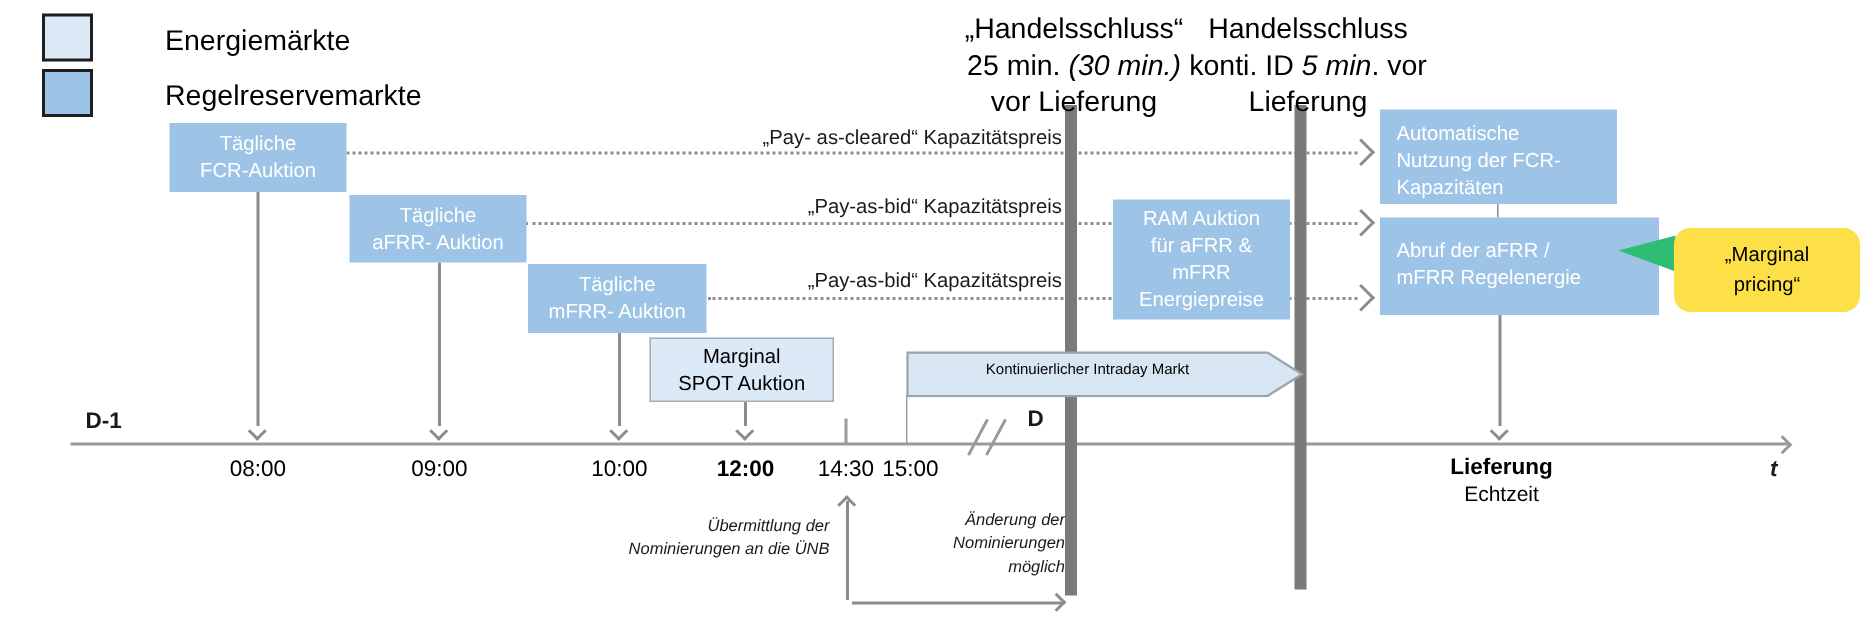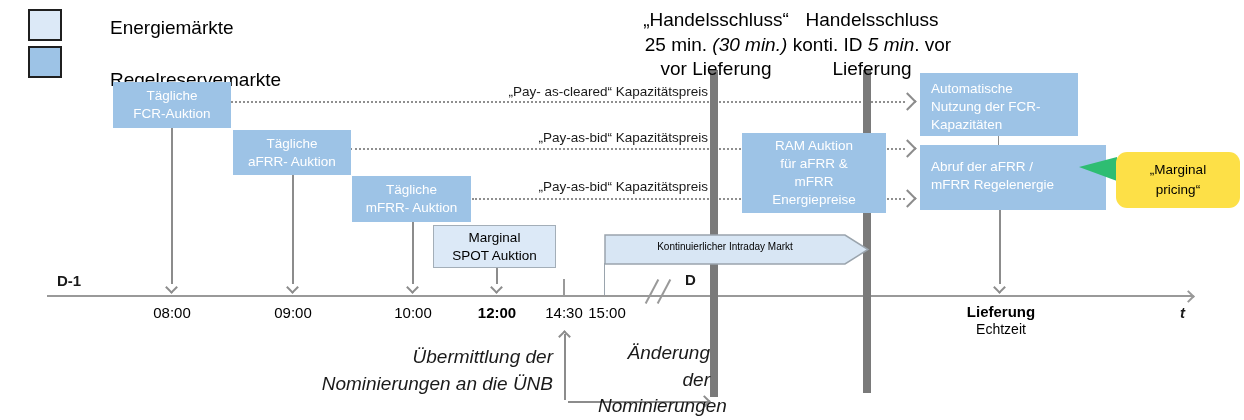--- a/index.html
+++ b/index.html
@@ -38,21 +38,21 @@
   .chev.up    { transform: rotate(-45deg); }
   
   .dbar { width: 8px; background: #7A7A7A; z-index: 2; }
   .dlabel { font-size: 19px; line-height: 1.3; text-align: center; color: #000; z-index: 4; }
   .it { font-style: italic; }
   .flowlabel { font-size: 13.5px; text-align: right; color: #1a1a1a; z-index: 2; }
   .timelabel { font-size: 15px; text-align: center; width: 64px; color: #000; z-index: 2; }
   .bold { font-weight: bold; }
   .legend-swatch { width: 34px; height: 32px; border: 2px solid #1f1f1f; z-index: 2; }
   .legend-text { font-size: 19px; color: #000; z-index: 2; }
-  .note { font-style: italic; font-size: 19px; line-height: 1.4; text-align: right; white-space: pre-line; color: #1a1a1a; z-index: 2; }
+  .note { font-style: italic; font-size: 11px; line-height: 1.4; text-align: right; white-space: pre-line; color: #1a1a1a; z-index: 2; }
   .break-mark { width: 2px; height: 27px; background: #999; transform: rotate(28deg); z-index: 2; }
   #bubble {
     background: #fde047; color: #000; border-radius: 11px; font-size: 13.5px; line-height: 1.45;
     display: flex; align-items: center; justify-content: center; text-align: center;
     white-space: pre-line; z-index: 4;
   }
   #bubble-tail {
     width: 0; height: 0; z-index: 4;
     border-top: 10px solid transparent; border-bottom: 14px solid transparent;
     border-right: 38px solid #2EBD72;
@@ -61,21 +61,21 @@
   #intraday-text { z-index: 4; font-size: 10px; text-align: center; color: #000; }
 </style>
 </head>
 <body>
 
 <div id="stage">
 
   <div class="abs legend-swatch" style="left:28px; top:9px; background:#DCE9F7;"></div>
   <div class="abs legend-text" style="left:110px; top:17px;">Energiemärkte</div>
   <div class="abs legend-swatch" style="left:28px; top:46px; background:#9DC3E6;"></div>
-  <div class="abs legend-text" style="left:110px; top:54px;margin-top:15px;">Regelreservemarkte</div>
+  <div class="abs legend-text" style="left:110px; top:54px;">Regelreservemarkte</div>
 
   <div class="abs dlabel" style="left:624px; top:8px; width:184px;">
     <div>„Handelsschluss“</div>
     <div><span>25 min. </span><span class="it">(30 min.)</span></div>
     <div>vor Lieferung</div>
   </div>
   <div class="abs dlabel" style="left:782px; top:8px; width:180px;">
     <div>Handelsschluss</div>
     <div><span>konti. ID </span><span class="it">5 min</span><span>. vor</span></div>
     <div>Lieferung</div>
@@ -101,21 +101,21 @@
     <div>FCR-Auktion</div>
   </div>
   <div class="abs box-dark" style="left:233px; top:130px; width:118px; height:45px;">
     <div>Tägliche</div>
     <div>aFRR- Auktion</div>
   </div>
   <div class="abs box-dark" style="left:352px; top:176px; width:119px; height:46px;">
     <div>Tägliche</div>
     <div>mFRR- Auktion</div>
   </div>
-  <div class="abs box-dark pre" style="left:742px; top:133px; width:144px; height:80px;">RAM Auktion
+  <div class="abs box-dark pre" style="left:742px; top:133px; width:118px; height:80px;">RAM Auktion
 für aFRR &amp;
 mFRR
 Energiepreise</div>
   <div class="abs box-dark left pre" style="left:920px; top:73px; width:158px; height:63px;">Automatische
 Nutzung der FCR-
 Kapazitäten</div>
   <div class="abs box-dark left pre" style="left:920px; top:145px; width:186px; height:65px; padding-top:13px;">Abruf der aFRR /
 mFRR Regelenergie</div>
 
   <div class="abs vline" style="left:998px; top:136px; height:9px; width:1px;"></div>

